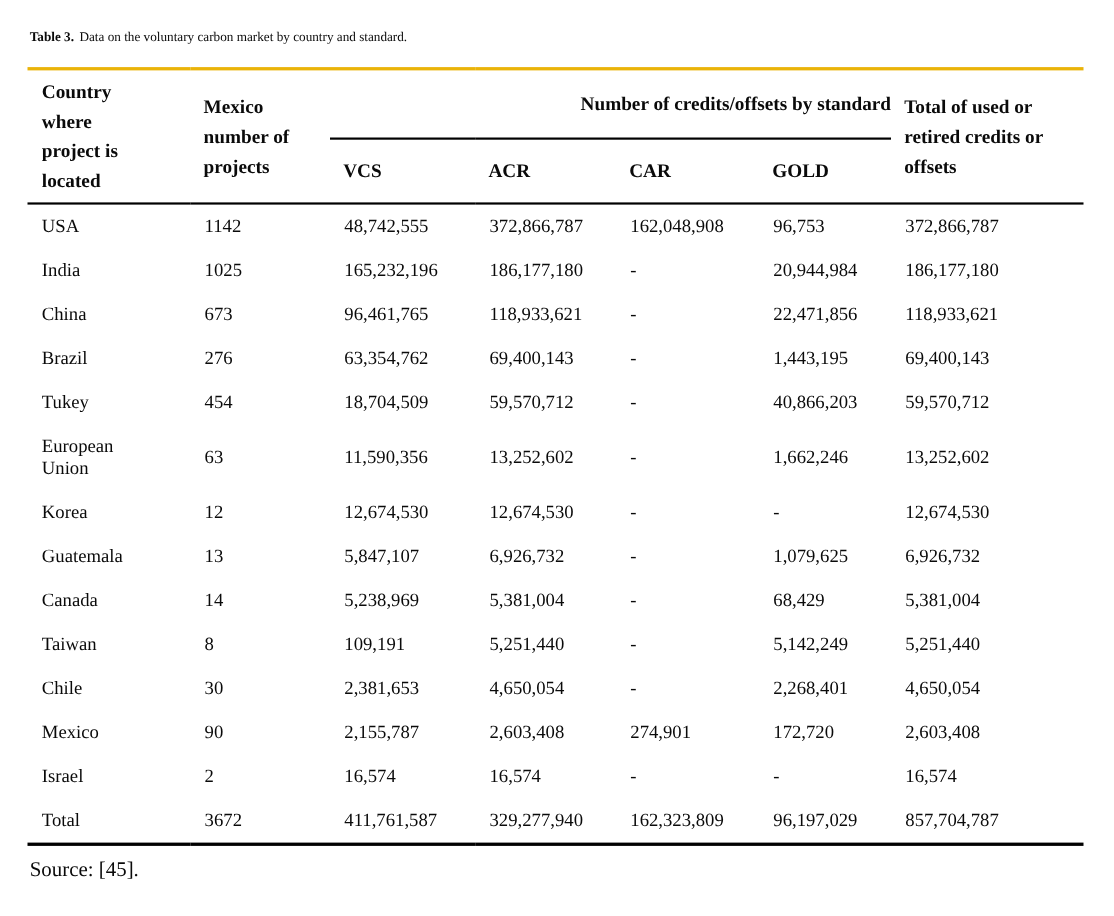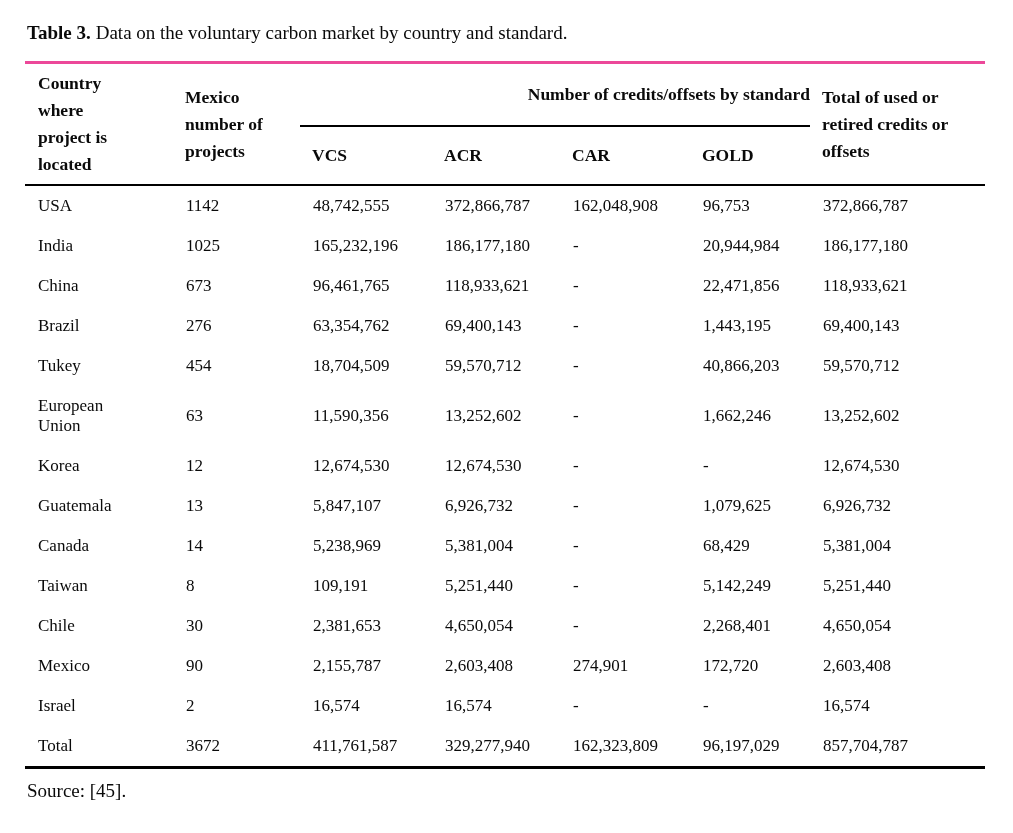--- a/index.html
+++ b/index.html
@@ -11,35 +11,35 @@
     width: 1013px;
     height: 833px;
     font-family: "Liberation Serif", "DejaVu Serif", serif;
     color: #0a0a0a;
     box-sizing: border-box;
   }
   .page {
     padding: 22px 28px 0 25px;
   }
   .caption {
-    font-size: 19px;
+    font-size: 12px;
     line-height: 22px;
     margin: 0 0 17px 2px;
   }
   .caption .cap-label {
     font-weight: bold;
   }
   .caption .cap-text {
     margin-left: 5px;
   }
   table.data-table {
     border-collapse: collapse;
     table-layout: fixed;
     width: 960px;
-    border-top: 3px solid #ec4899;
+    border-top: 3px solid #eab308;
     border-bottom: 3px solid #000;
   }
   table.data-table thead {
     border-bottom: 2px solid #000;
   }
   th, td {
     text-align: left;
     margin: 0;
     font-size: 17px;
   }

